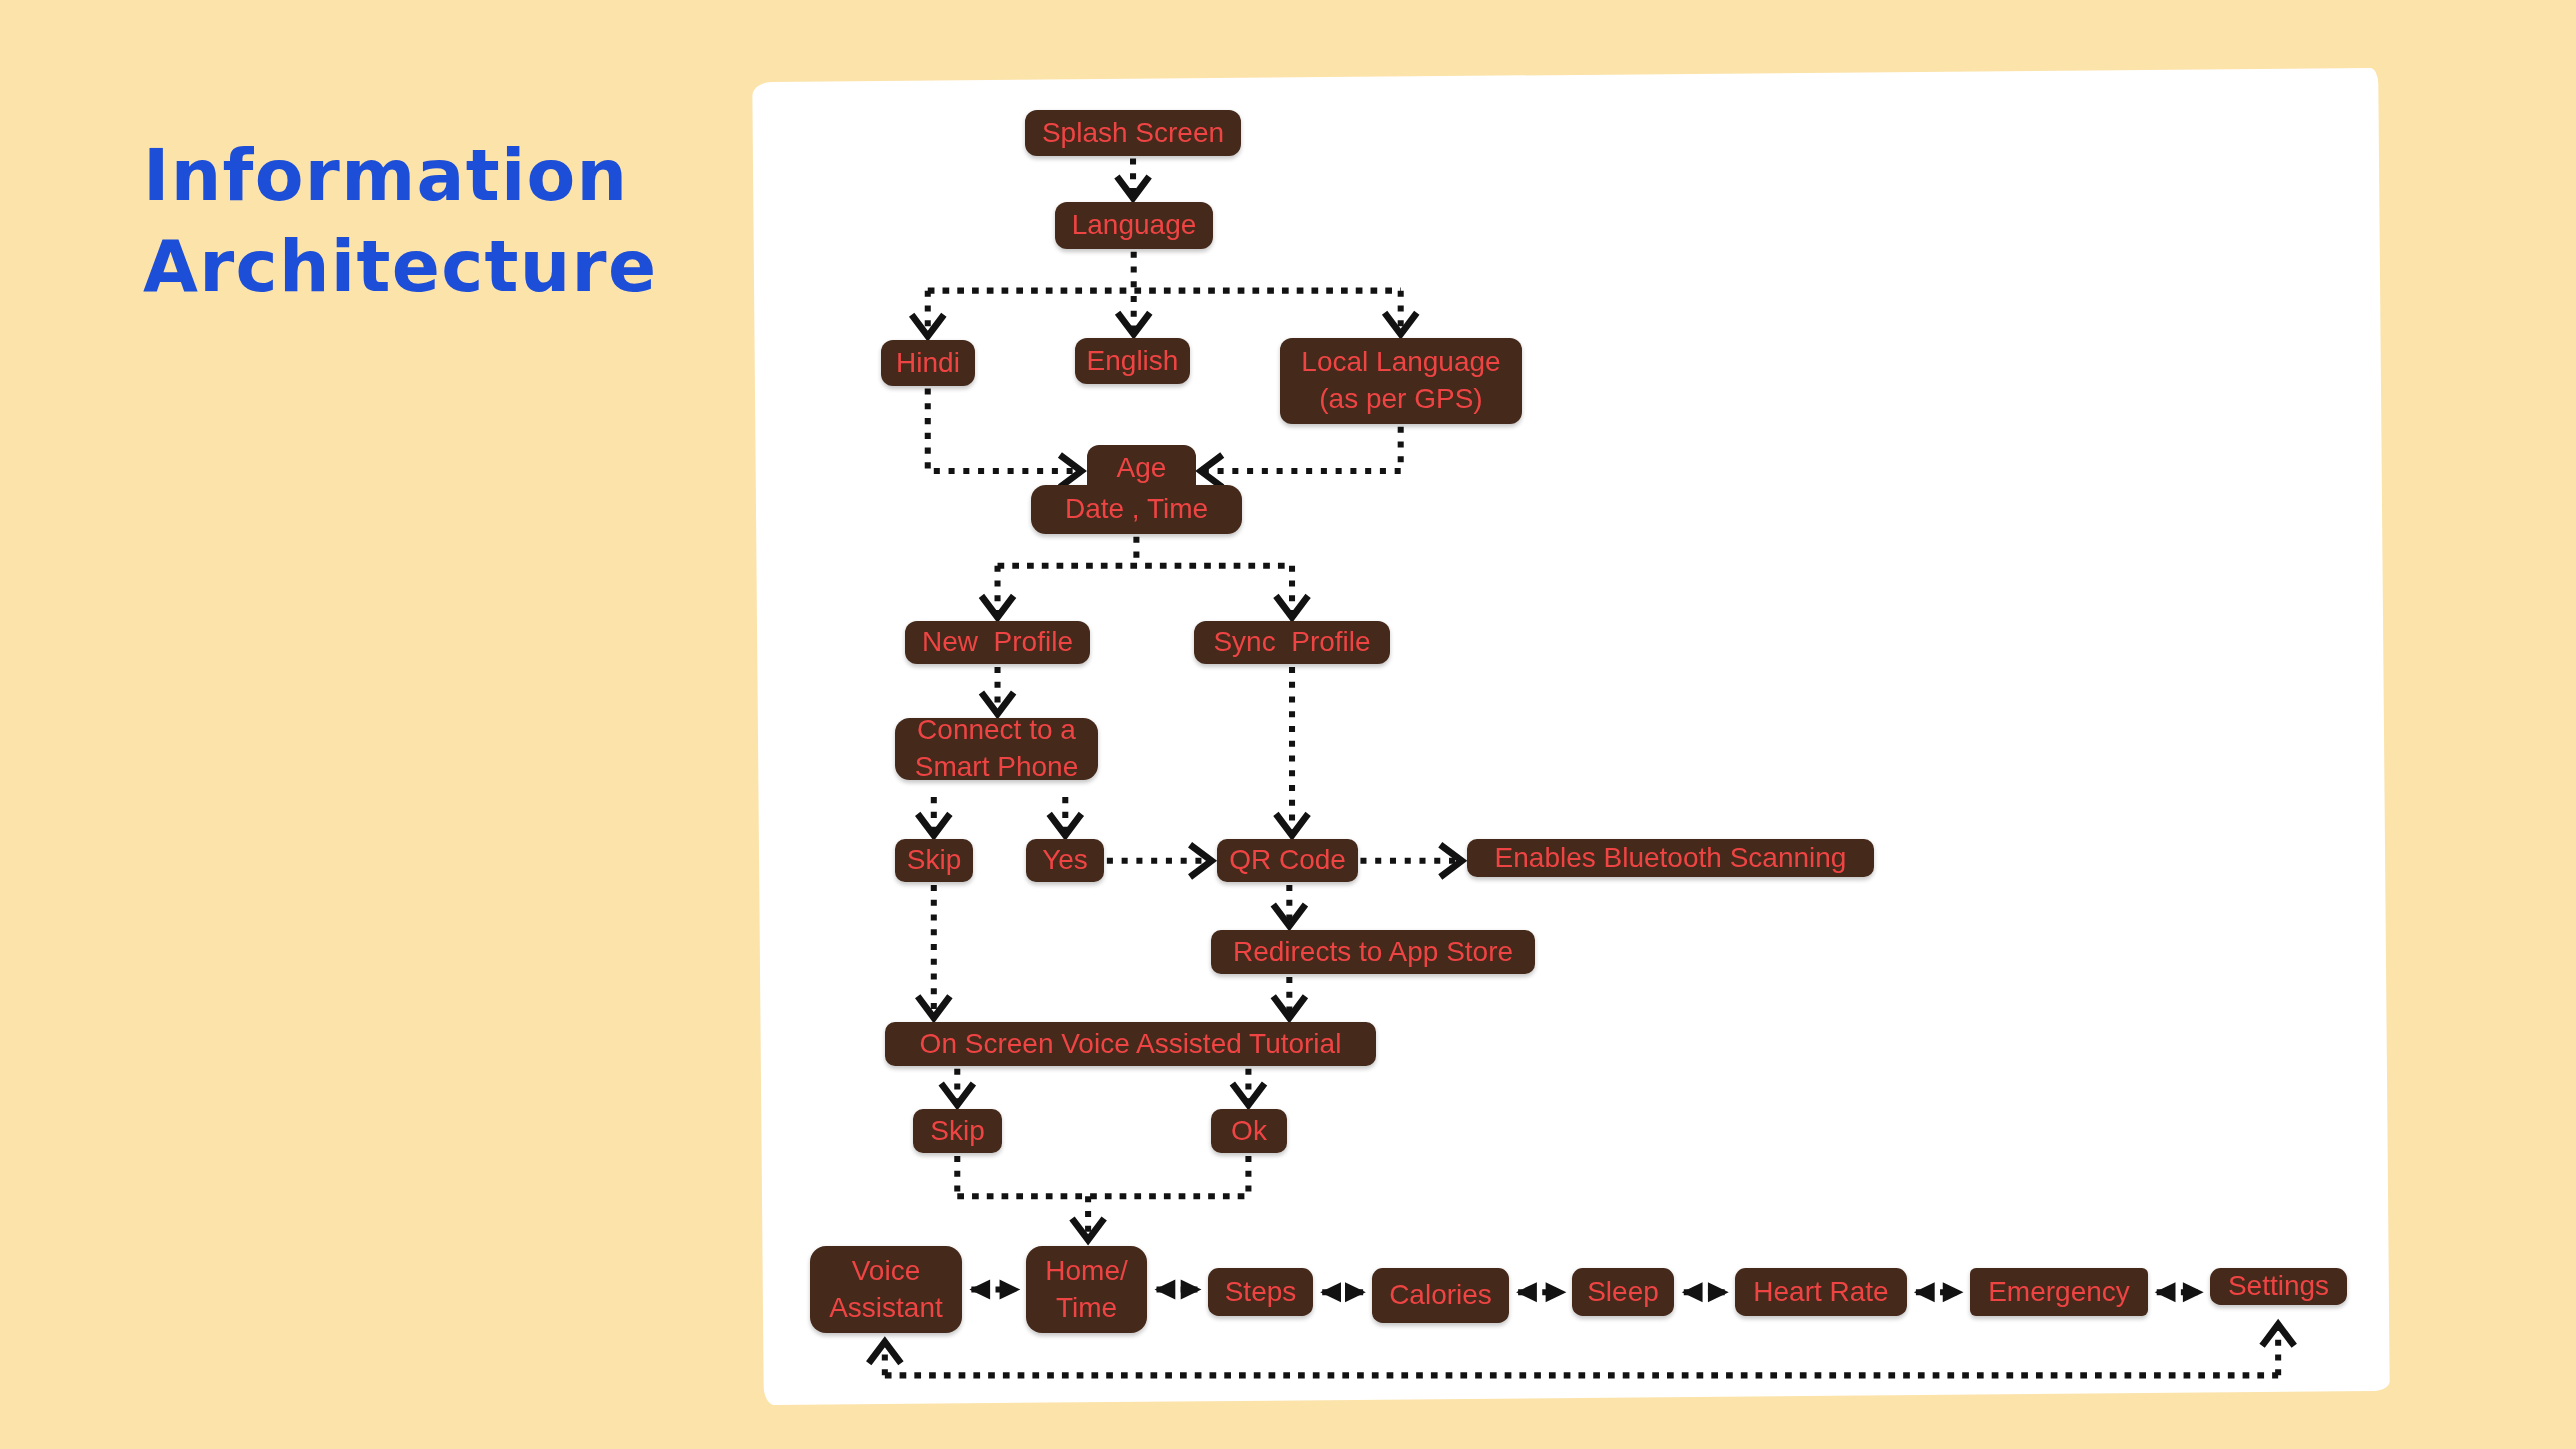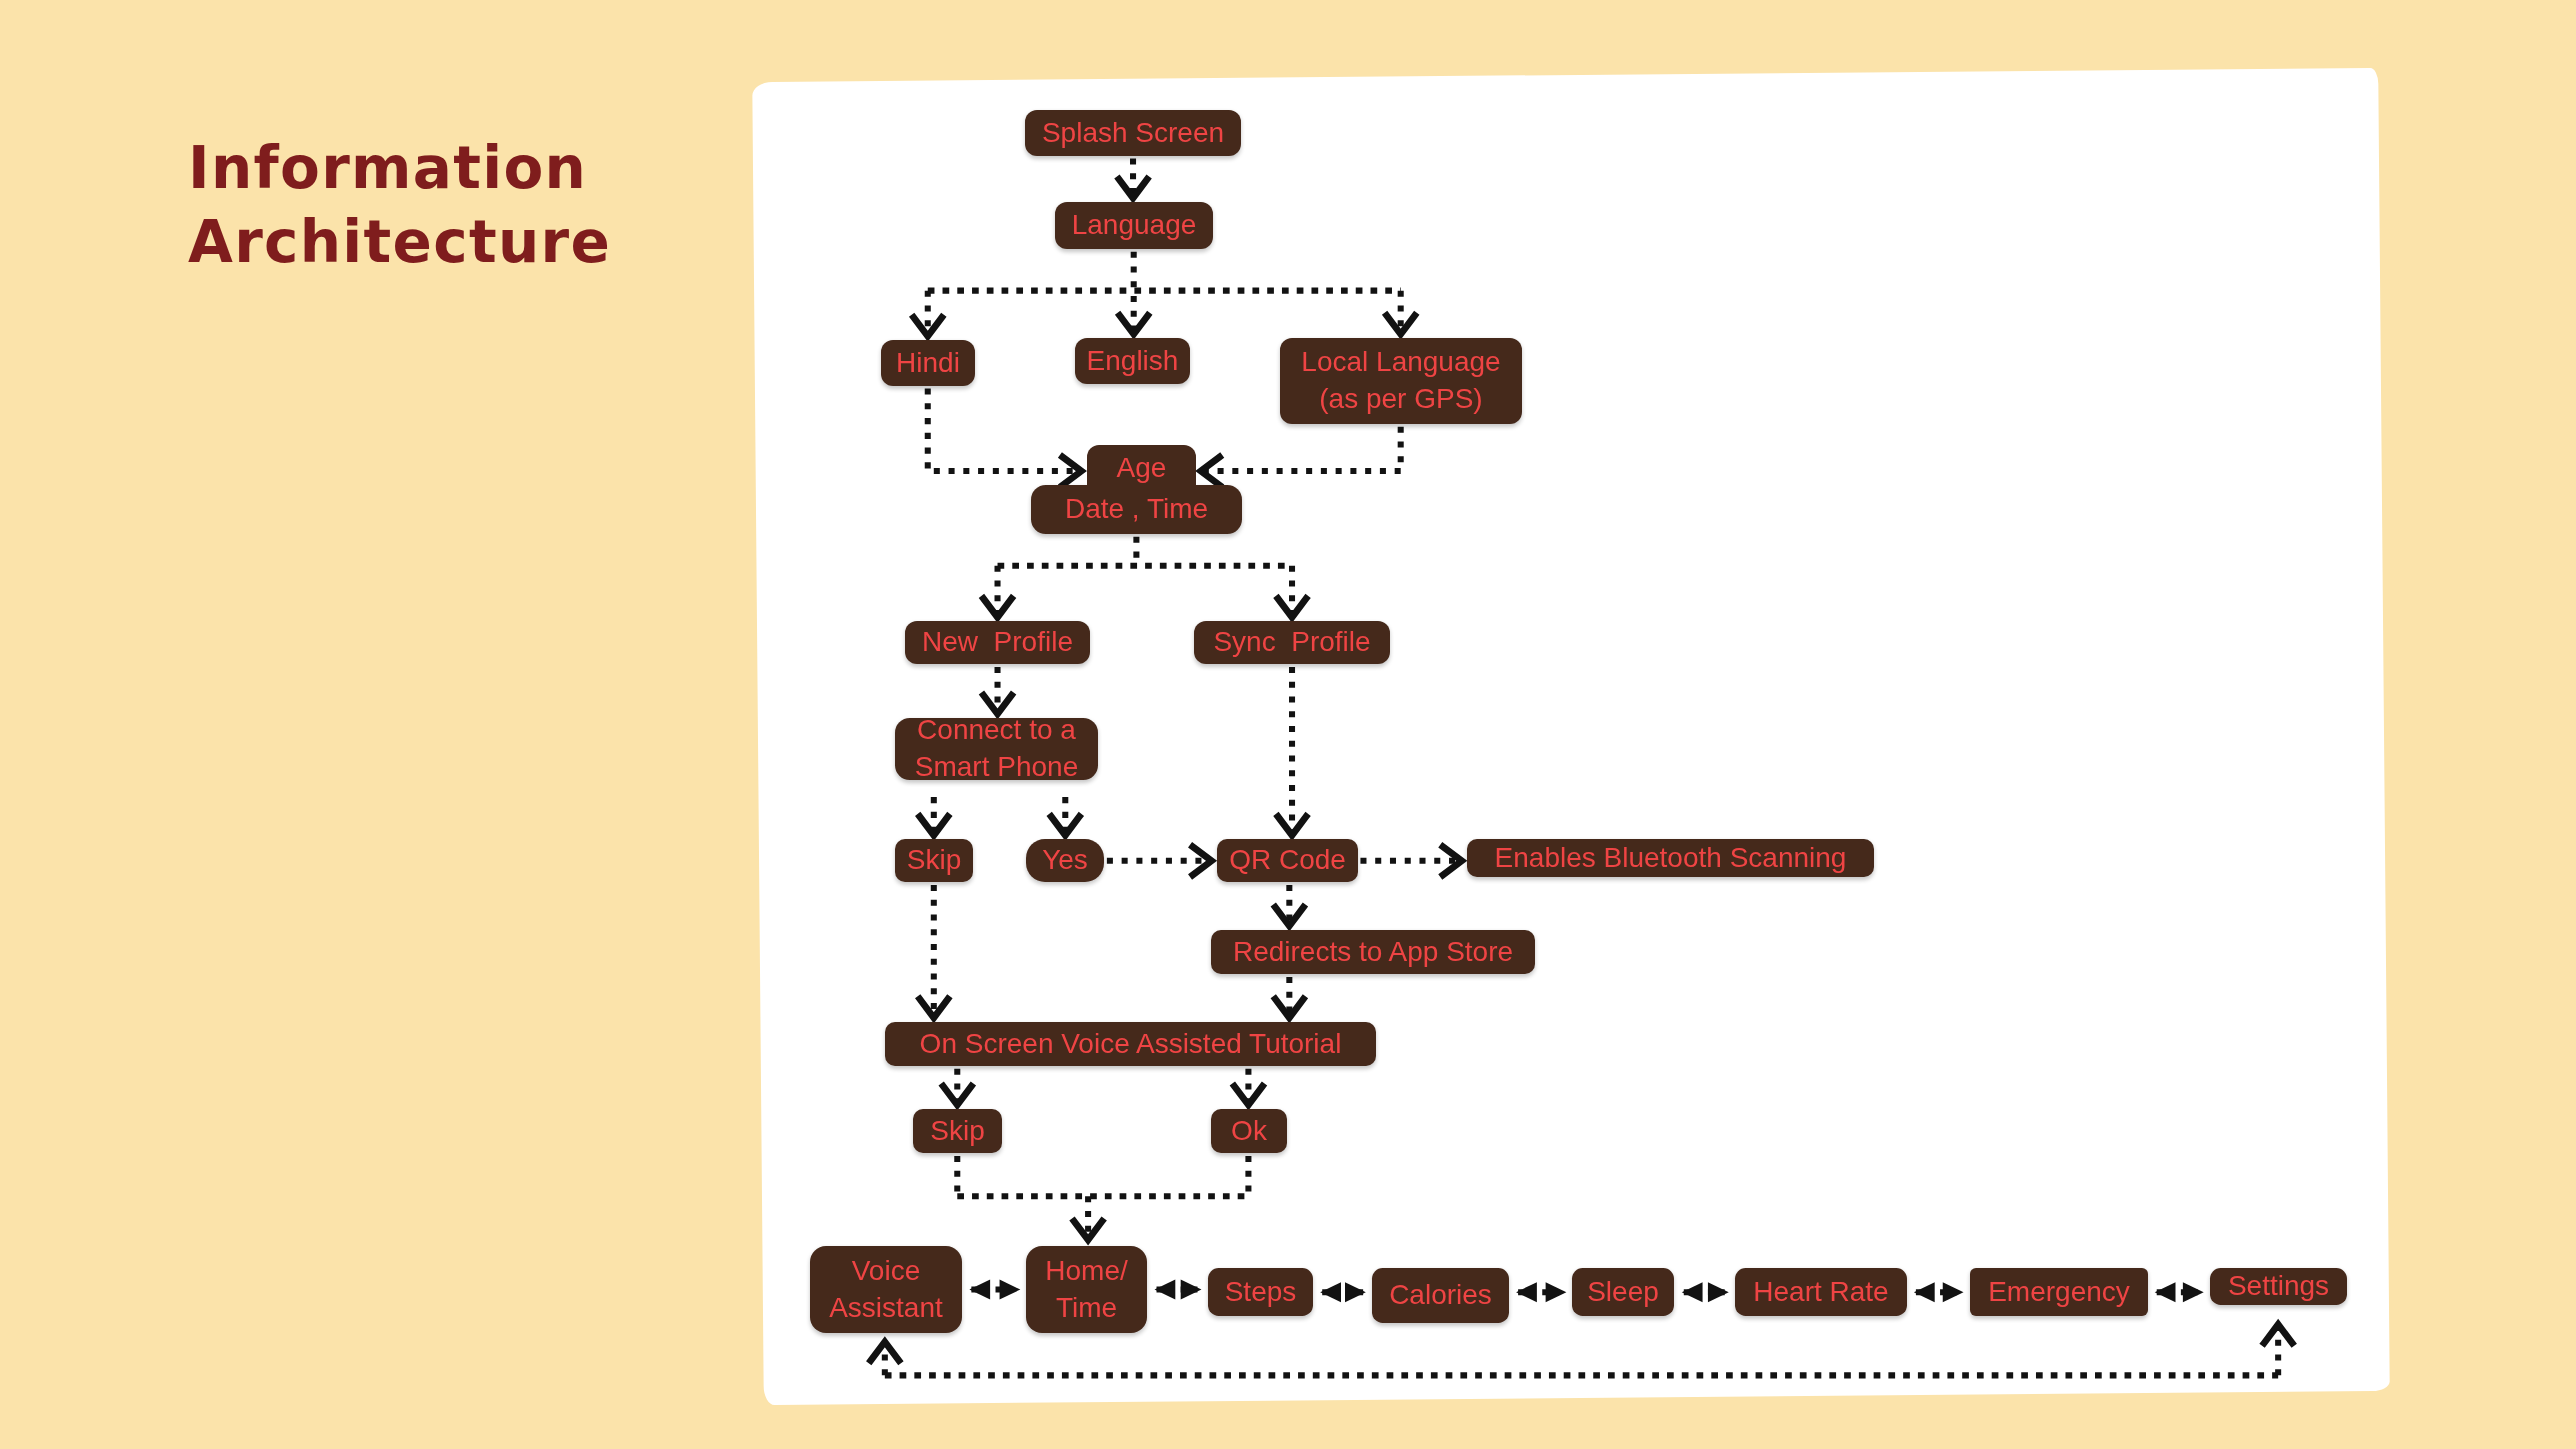--- a/index.html
+++ b/index.html
@@ -7,25 +7,24 @@
     position:relative;
     width:2576px;height:1450px;
     background:#FBE3AA;
     overflow:hidden;
     font-family:"Liberation Sans","DejaVu Sans",sans-serif;
   }
   .title{
     position:absolute;left:143px;top:131px;width:604px;
     font-family:"DejaVu Sans","Liberation Sans",sans-serif;
     font-weight:800;
-    font-size:58px;line-height:1.28;
+    font-size:71px;line-height:1.28;
     letter-spacing:1.3px;
-    color:#7f1d1d;
+    color:#1d4ed8;
     white-space:pre-line;
-    margin-left:45px;
   }
   .canvas{
     position:absolute;left:758px;top:75px;width:1626px;height:1323px;
     background:#FFFFFF;
     border-radius:20px 8px 17.4px 10.7px / 13.4px 16px 9.4px 19px;
     transform:rotate(-0.5deg);
   }
   .edges{position:absolute;left:0;top:0;width:2576px;height:1450px;pointer-events:none;}
   .node{
     position:absolute;
@@ -44,21 +43,21 @@
   .n-language  {left:1055px;top:202px; width:158px;height:47px;}
   .n-hindi     {left:881px;top:340px; width:94px;height:46px;}
   .n-english   {left:1075px;top:338px; width:115px;height:46px;}
   .n-local     {left:1280px;top:338px; width:242px;height:86px;}
   .n-age       {left:1087px;top:445px; width:109px;height:46px;border-radius:12px 12px 0 0;box-shadow:none;z-index:3;}
   .n-datetime  {left:1031px;top:485px; width:211px;height:49px;border-radius:14.8px;}
   .n-newprof   {left:905px;top:621px; width:185px;height:43px;}
   .n-syncprof  {left:1194px;top:621px; width:196px;height:43px;}
   .n-connect   {left:895px;top:718px;width:203px;height:62px;border-radius:14.8px;}
   .n-skip1     {left:895px;top:839px;width:78px;height:43px;border-radius:10px;}
-  .n-yes       {left:1026px;top:839px;width:78px;height:43px;border-radius:19px;}
+  .n-yes       {left:1026px;top:839px;width:78px;height:43px;border-radius:10px;}
   .n-qr        {left:1217px;top:839px;width:141px;height:43px;border-radius:10px;}
   .n-bluetooth {left:1467px;top:839px;width:407px;height:38px;border-radius:10px;}
   .n-appstore  {left:1211px;top:930px;width:324px;height:44px;border-radius:10px;}
   .n-tutorial  {left:885px;top:1022px;width:491px;height:44px;border-radius:10px;}
   .n-skip2     {left:913px;top:1109px;width:89px;height:44px;border-radius:10px;}
   .n-ok        {left:1211px;top:1109px;width:76px;height:44px;border-radius:10px;}
   .n-voice     {left:810px;top:1246px;width:152px;height:87px;border-radius:16px;}
   .n-home      {left:1026px;top:1246px;width:121px;height:87px;border-radius:16px;}
   .n-steps     {left:1208px;top:1268px;width:105px;height:48px;border-radius:10.7px;}
   .n-calories  {left:1372px;top:1268px;width:137px;height:55px;border-radius:10.7px;}

